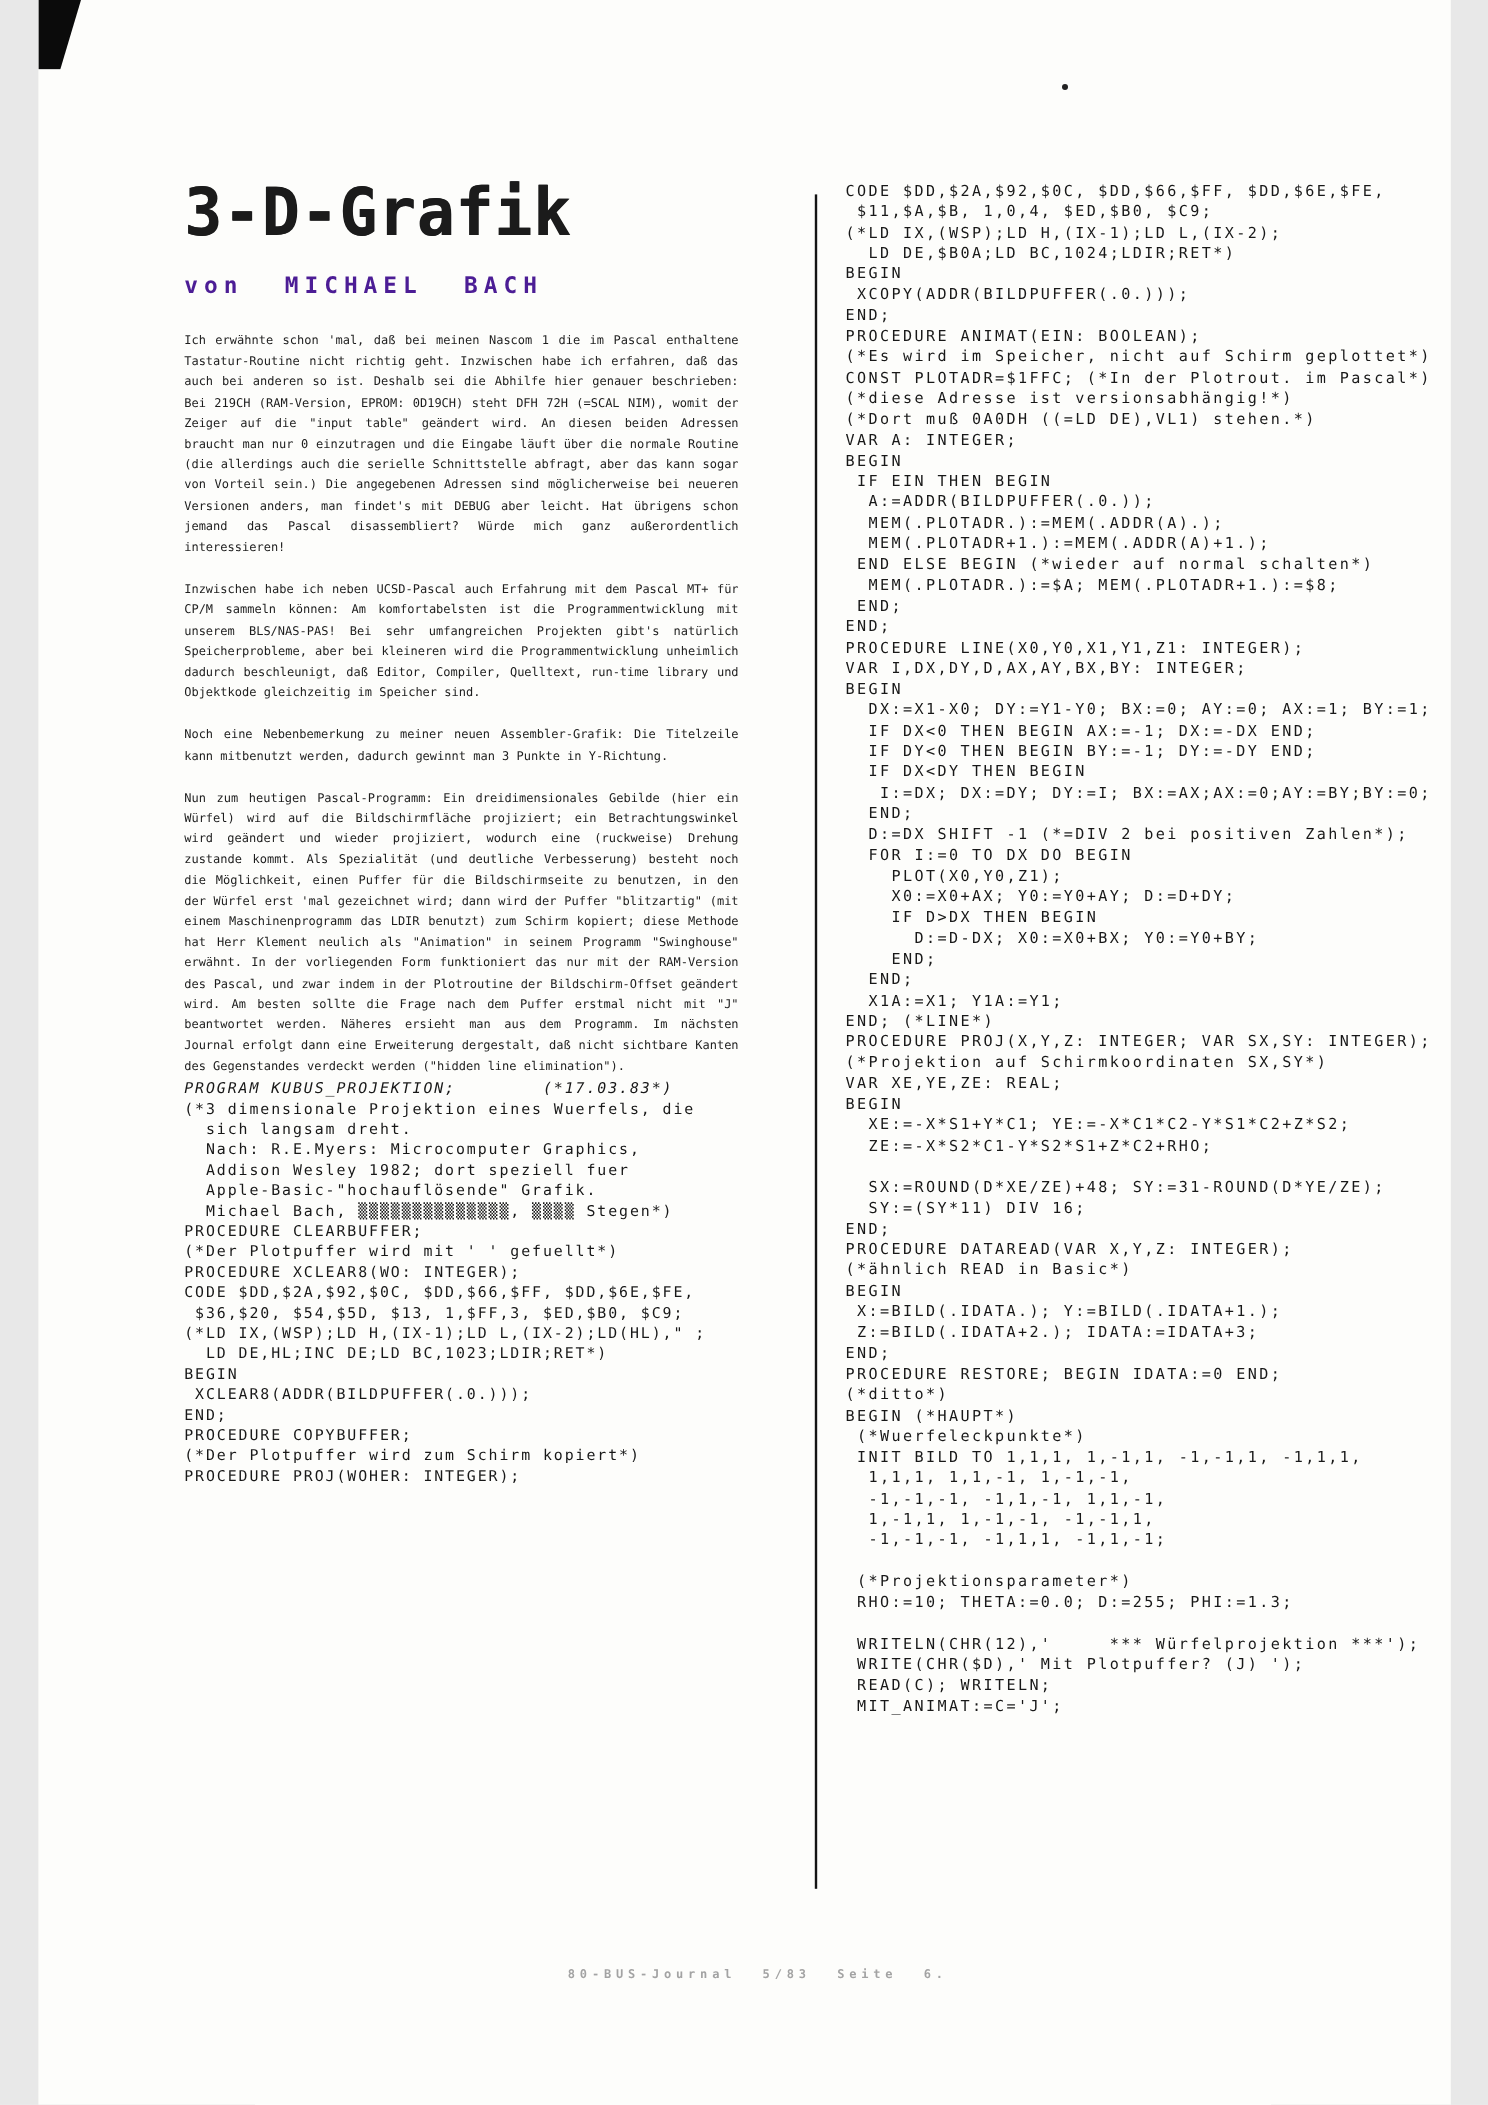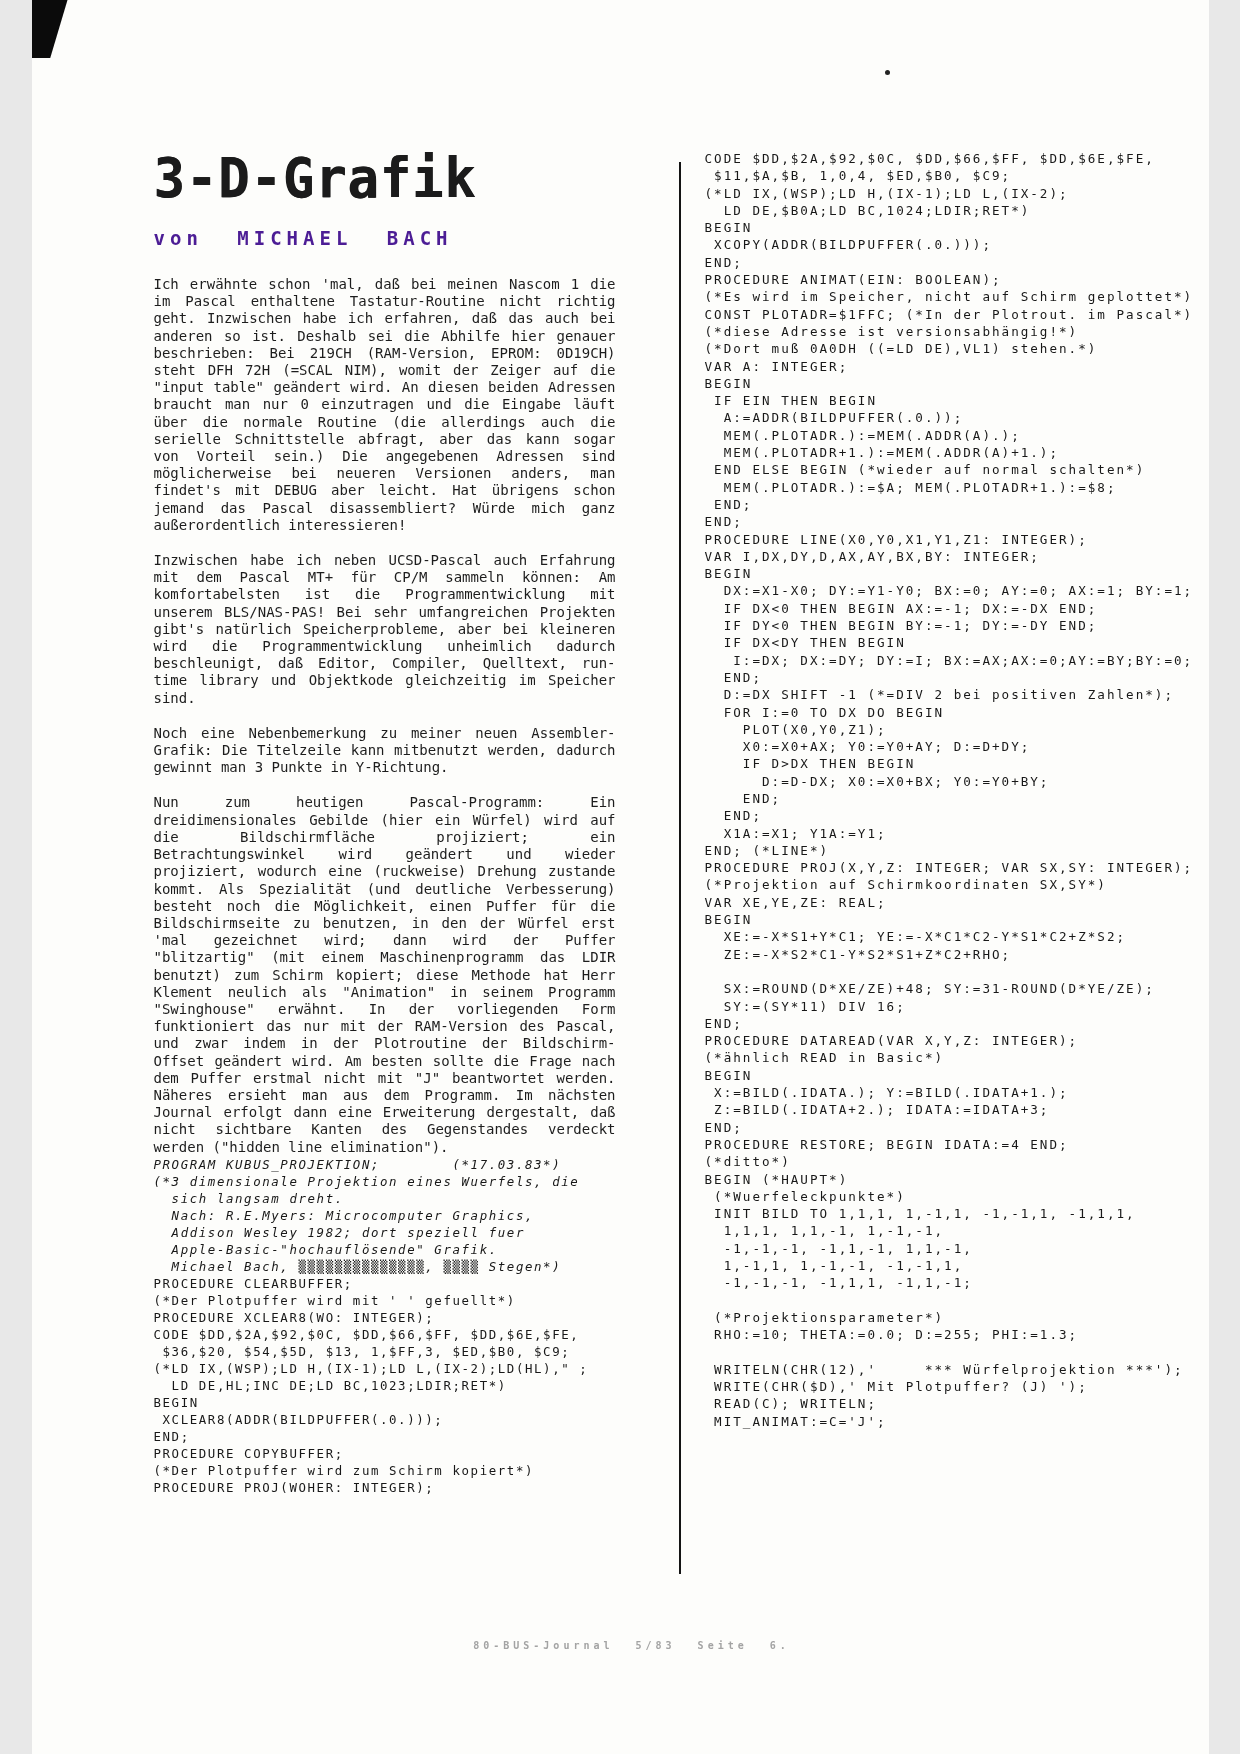--- a/index.html
+++ b/index.html
@@ -31,32 +31,32 @@
   }
   .subtitle {
     margin-top:10px; font-size:19px; line-height:22px; font-weight:bold;
     letter-spacing:4px; color:#8d8d8d; white-space:nowrap;
   }
   .byline {
     margin-top:22px; font-size:19px; line-height:24px; font-weight:bold;
     letter-spacing:5px; word-spacing:18px; color:#4c1d95; white-space:nowrap;
   }
   .body-para {
-    margin:18px 0 0 0; font-size:14px; line-height:17.2px;
+    margin:18px 0 0 0; font-size:10px; line-height:17.2px;
     text-align:justify; color:#1d1d1d;
   }
   .body-para.first { margin-top:26px; }
   pre.code {
     margin:0; font-family:"DejaVu Sans Mono", monospace;
     font-size:12.6px; line-height:17.3px; letter-spacing:2px;
     color:#181818; white-space:pre; overflow:visible;
   }
   .col-left pre.code { letter-spacing:1.6px; font-size:12.4px; line-height:17px; }
   .mt-program { margin-top:34px;font-style:italic; }
-  .mt-block-l { margin-top:24px;font-style:italic; }
+  .mt-block-l { margin-top:24px; }
   .mt-block-l2 { margin-top:22px; }
   .rblock { margin-bottom:22px; }
   .rblock-wide-gap { margin-bottom:55px; }
   .footer {
     position:absolute; left:0; top:1640px; width:1200px; text-align:center;
     font-size:10px; font-weight:bold; letter-spacing:4px; word-spacing:12px;
     color:#a3a3a3; filter:blur(0.3px); white-space:nowrap;
   }
 </style>
 </head>
@@ -151,21 +151,21 @@
 
   SX:=ROUND(D*XE/ZE)+48; SY:=31-ROUND(D*YE/ZE);
   SY:=(SY*11) DIV 16;
 END;</pre>
     <pre class="code rblock">PROCEDURE DATAREAD(VAR X,Y,Z: INTEGER);
 (*ähnlich READ in Basic*)
 BEGIN
  X:=BILD(.IDATA.); Y:=BILD(.IDATA+1.);
  Z:=BILD(.IDATA+2.); IDATA:=IDATA+3;
 END;</pre>
-    <pre class="code rblock rblock-wide-gap">PROCEDURE RESTORE; BEGIN IDATA:=4 END;
+    <pre class="code rblock rblock-wide-gap">PROCEDURE RESTORE; BEGIN IDATA:=0 END;
 (*ditto*)</pre>
     <pre class="code">BEGIN (*HAUPT*)
  (*Wuerfeleckpunkte*)
  INIT BILD TO 1,1,1, 1,-1,1, -1,-1,1, -1,1,1,
   1,1,1, 1,1,-1, 1,-1,-1,
   -1,-1,-1, -1,1,-1, 1,1,-1,
   1,-1,1, 1,-1,-1, -1,-1,1,
   -1,-1,-1, -1,1,1, -1,1,-1;
 
  (*Projektionsparameter*)

